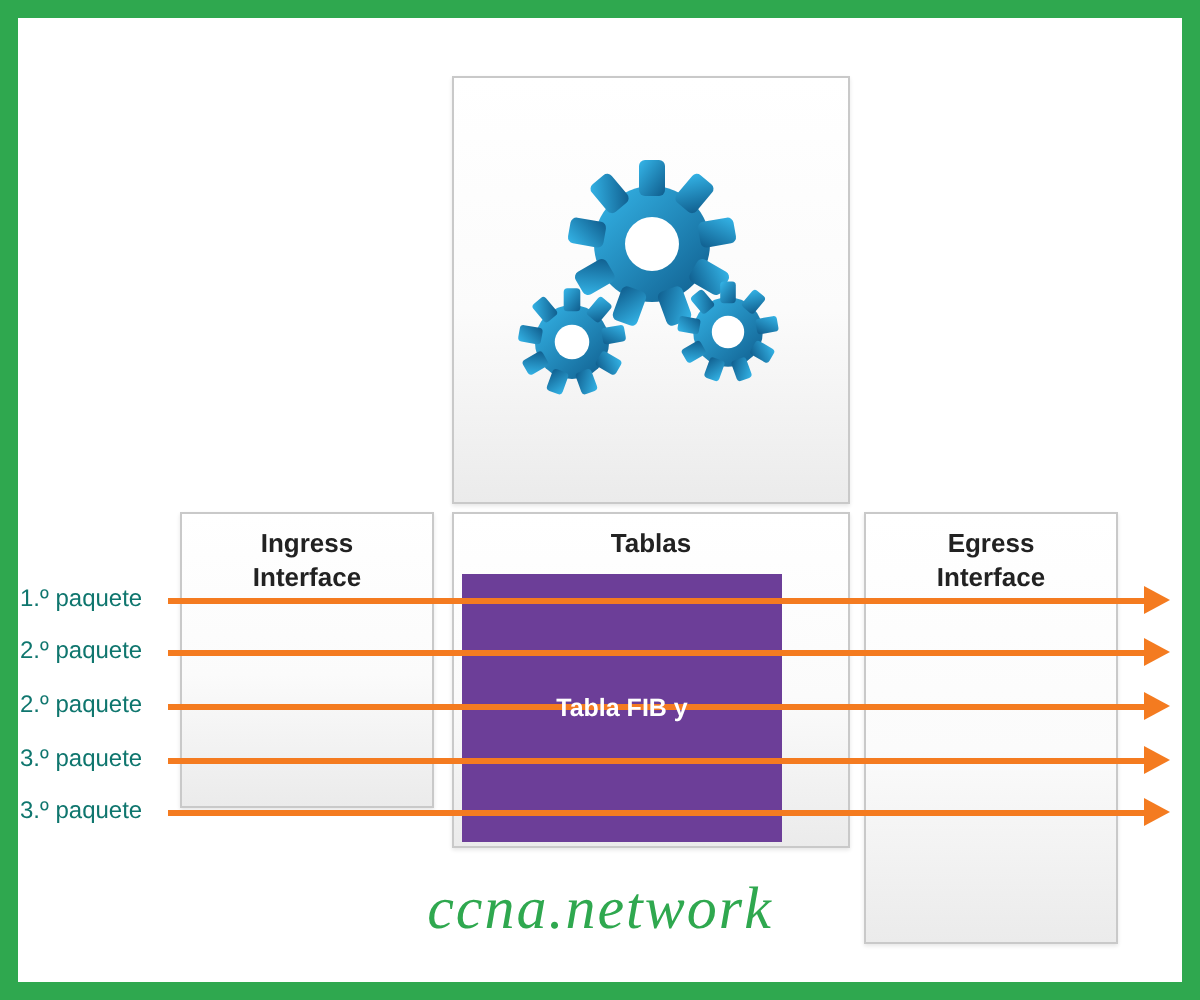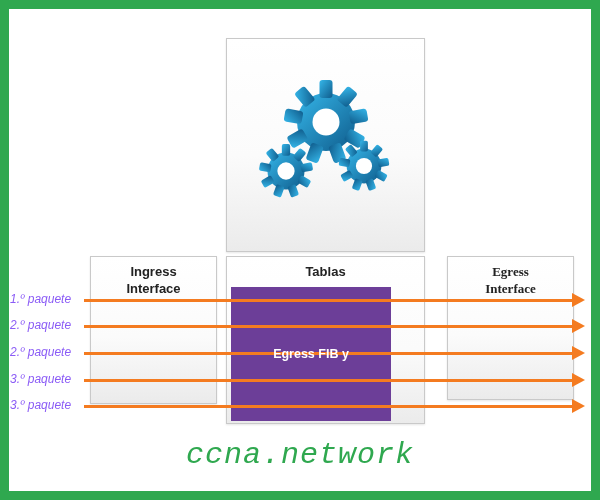--- a/index.html
+++ b/index.html
@@ -39,62 +39,62 @@
 
   .control-plane { left: 226px; top: 38px; width: 199px; height: 214px; }
   .gears { position: absolute; left: 14px; top: 38px; width: 170px; height: 130px; }
   .cpu-label {
     position: absolute; left: 0; right: 0; bottom: 24px;
     text-align: center; font-size: 13px; color: #3a3a3a;
   }
 
   .ingress { left: 90px;  top: 256px; width: 127px; height: 148px; }
   .tablas  { left: 226px; top: 256px; width: 199px; height: 168px; }
-  .egress  { left: 447px; top: 256px; width: 127px; height: 144px; font-family: Liberation Serif, serif; }
+  .egress  { left: 432px; top: 256px; width: 127px; height: 216px; }
 
   .fib {
     position: absolute;
     left: 231px; top: 287px; width: 160px; height: 134px;
     background: var(--fib-purple, #6c3e98);
     display: flex; align-items: center; justify-content: center;
   }
   .fib-text {
     position: relative;
     z-index: 30;
     color: #ffffff;
     font-size: 12.5px;
     font-weight: bold;
     text-align: center;
     line-height: 19px;
   }
 
   .packet-row { position: absolute; left: 0; width: 600px; height: 0; }
   .packet-label {
     position: absolute; left: 10px; top: -8px;
-    font-size: 12px; color: #8b5cf6; white-space: nowrap; font-style: italic;
+    font-size: 12px; color: #0f766e; white-space: nowrap;
   }
   .arrow-line {
     position: absolute; left: 84px; top: -1.5px;
     width: 488px; height: 3px;
     background: var(--arrow-orange, #f47b20);
     z-index: 20;
   }
   .arrow-line::after {
     content: "";
     position: absolute; right: -13px; top: -5.5px;
     width: 0; height: 0;
     border-left: 13px solid var(--arrow-orange, #f47b20);
     border-top: 7px solid transparent;
     border-bottom: 7px solid transparent;
   }
 
   .watermark {
     position: absolute; left: 0; right: 0; top: 438px;
     text-align: center;
-    font-family: Liberation Mono, monospace;
+    font-family: Liberation Serif, serif;
     font-style: italic;
     font-size: 30px;
     color: var(--watermark-green, #2fa84f);
     letter-spacing: 1px;
   }
 </style>
 </head>
 <body>
 
 <div class="stage">
@@ -143,21 +143,21 @@
 
   <div class="box egress">
     <div class="box-title">
       <span>Egress</span><br>
       <span>Interface</span>
     </div>
   </div>
 
   <div class="fib">
     <div class="fib-text">
-      <span>Egress FIB y</span><br>
+      <span>Tabla FIB y</span><br>
     </div>
   </div>
 
   <div class="packet-row" style="top:300px">
     <span class="packet-label">1.º paquete</span>
     <div class="arrow-line"></div>
   </div>
   <div class="packet-row" style="top:326px">
     <span class="packet-label">2.º paquete</span>
     <div class="arrow-line"></div>

